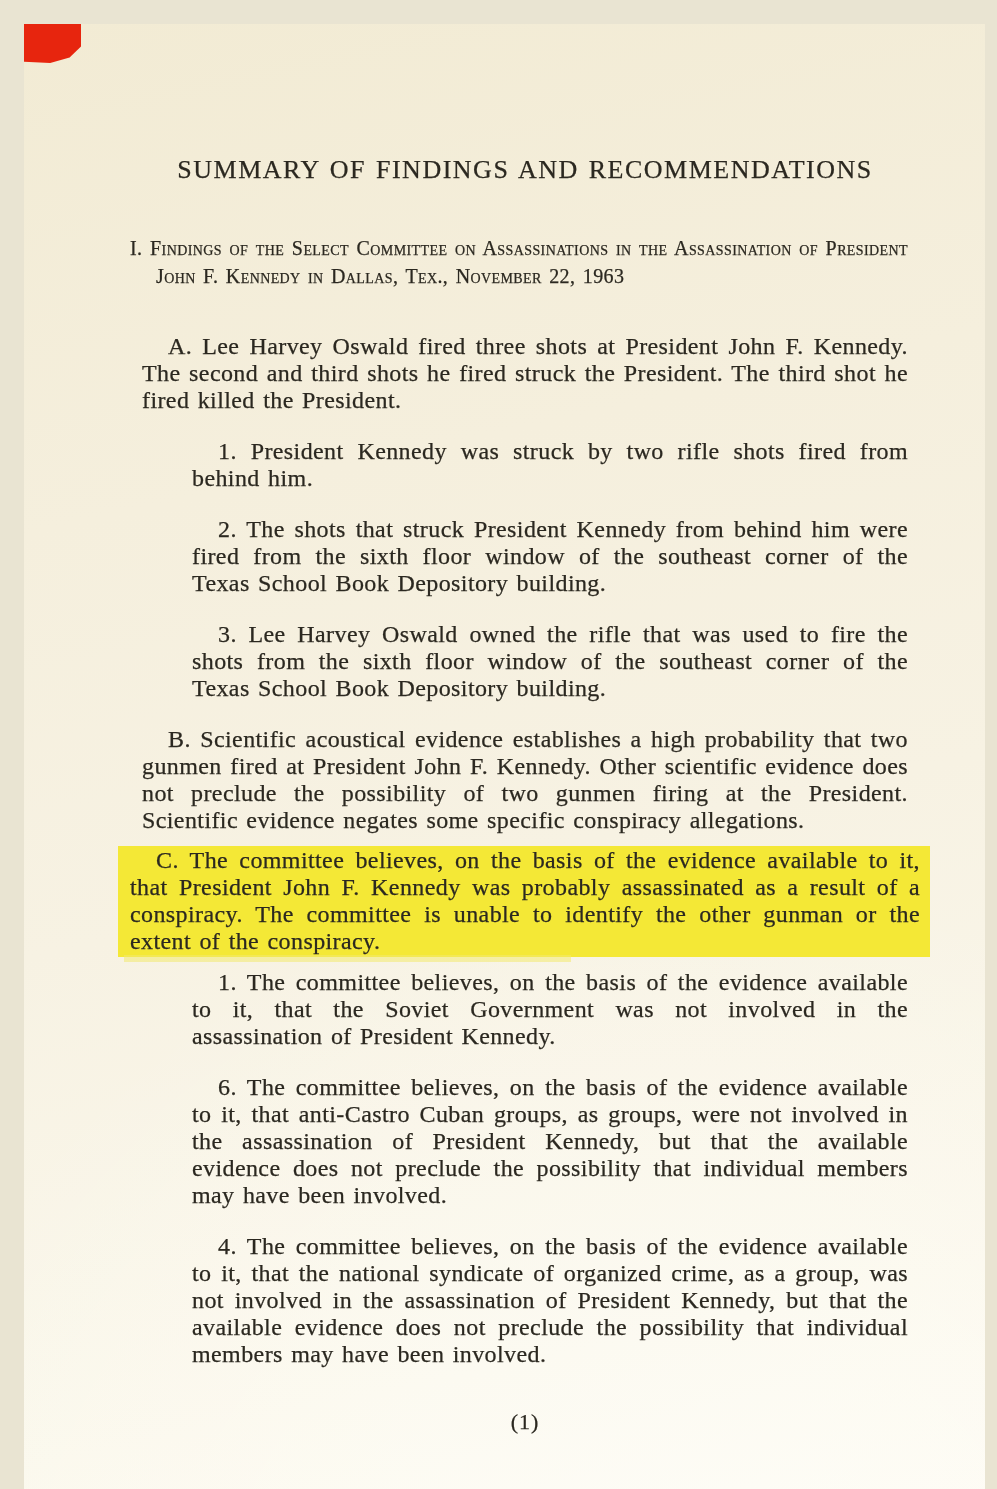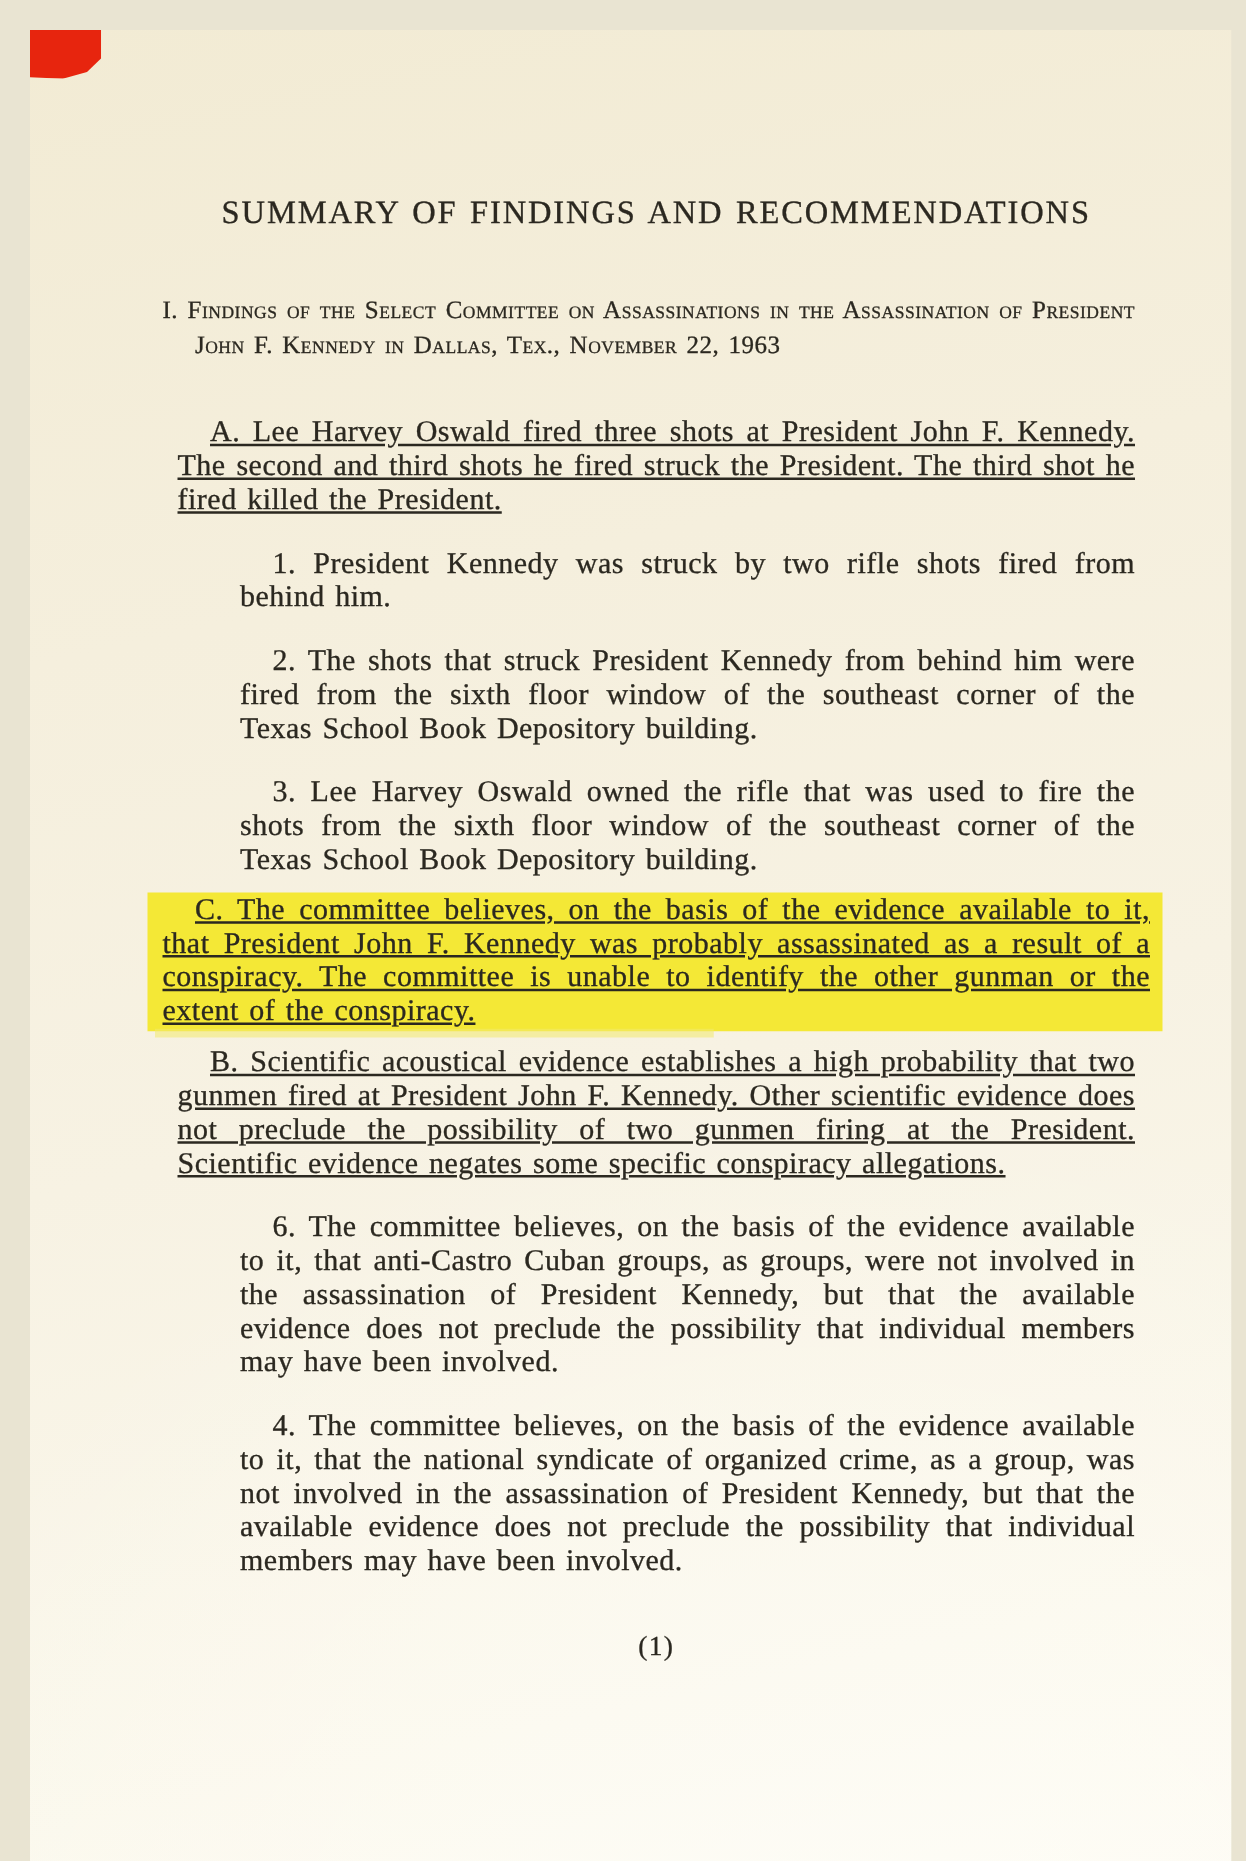--- a/index.html
+++ b/index.html
@@ -56,21 +56,20 @@
     font-variant: small-caps;
     font-size: 20px;
     line-height: 28px;
     padding-left: 26px;
     text-indent: -26px;
     margin-bottom: 19px;
   }
 
   .para {
     text-indent: 26px;
-    text-decoration: underline;
   }
 
   .item {
     margin-left: 50px;
     text-indent: 26px;
   }
 
   .highlighted {
     position: relative;
     background: #f4e836;
@@ -110,23 +109,24 @@
     <h1 class="doc-title">SUMMARY OF FINDINGS AND RECOMMENDATIONS</h1>
 
     <div class="section-heading">I. Findings of the Select Committee on Assassinations in the Assassination of President John F. Kennedy in Dallas, Tex., November 22, 1963</div>
 
     <p class="para">A. Lee Harvey Oswald fired three shots at President John F. Kennedy. The second and third shots he fired struck the President. The third shot he fired killed the President.</p>
 
     <div class="item">1. President Kennedy was struck by two rifle shots fired from behind him.</div>
     <div class="item">2. The shots that struck President Kennedy from behind him were fired from the sixth floor window of the southeast corner of the Texas School Book Depository building.</div>
     <div class="item">3. Lee Harvey Oswald owned the rifle that was used to fire the shots from the sixth floor window of the southeast corner of the Texas School Book Depository building.</div>
 
+    <p class="para">B. Scientific acoustical evidence establishes a high probability that two gunmen fired at President John F. Kennedy. Other scientific evidence does not preclude the possibility of two gunmen firing at the President. Scientific evidence negates some specific conspiracy allegations.</p>
+
     <p class="para highlighted">C. The committee believes, on the basis of the evidence available to it, that President John F. Kennedy was probably assassinated as a result of a conspiracy. The committee is unable to identify the other gunman or the extent of the conspiracy.</p>
 
-    <p class="para">B. Scientific acoustical evidence establishes a high probability that two gunmen fired at President John F. Kennedy. Other scientific evidence does not preclude the possibility of two gunmen firing at the President. Scientific evidence negates some specific conspiracy allegations.</p>
-
+    <div class="item">1. The committee believes, on the basis of the evidence available to it, that the Soviet Government was not involved in the assassination of President Kennedy.</div>
     <div class="item">6. The committee believes, on the basis of the evidence available to it, that anti-Castro Cuban groups, as groups, were not involved in the assassination of President Kennedy, but that the available evidence does not preclude the possibility that individual members may have been involved.</div>
     <div class="item">4. The committee believes, on the basis of the evidence available to it, that the national syndicate of organized crime, as a group, was not involved in the assassination of President Kennedy, but that the available evidence does not preclude the possibility that individual members may have been involved.</div>
 
     <div class="page-number">(1)</div>
 
   </div>
 </div>
 
 </body></html>

